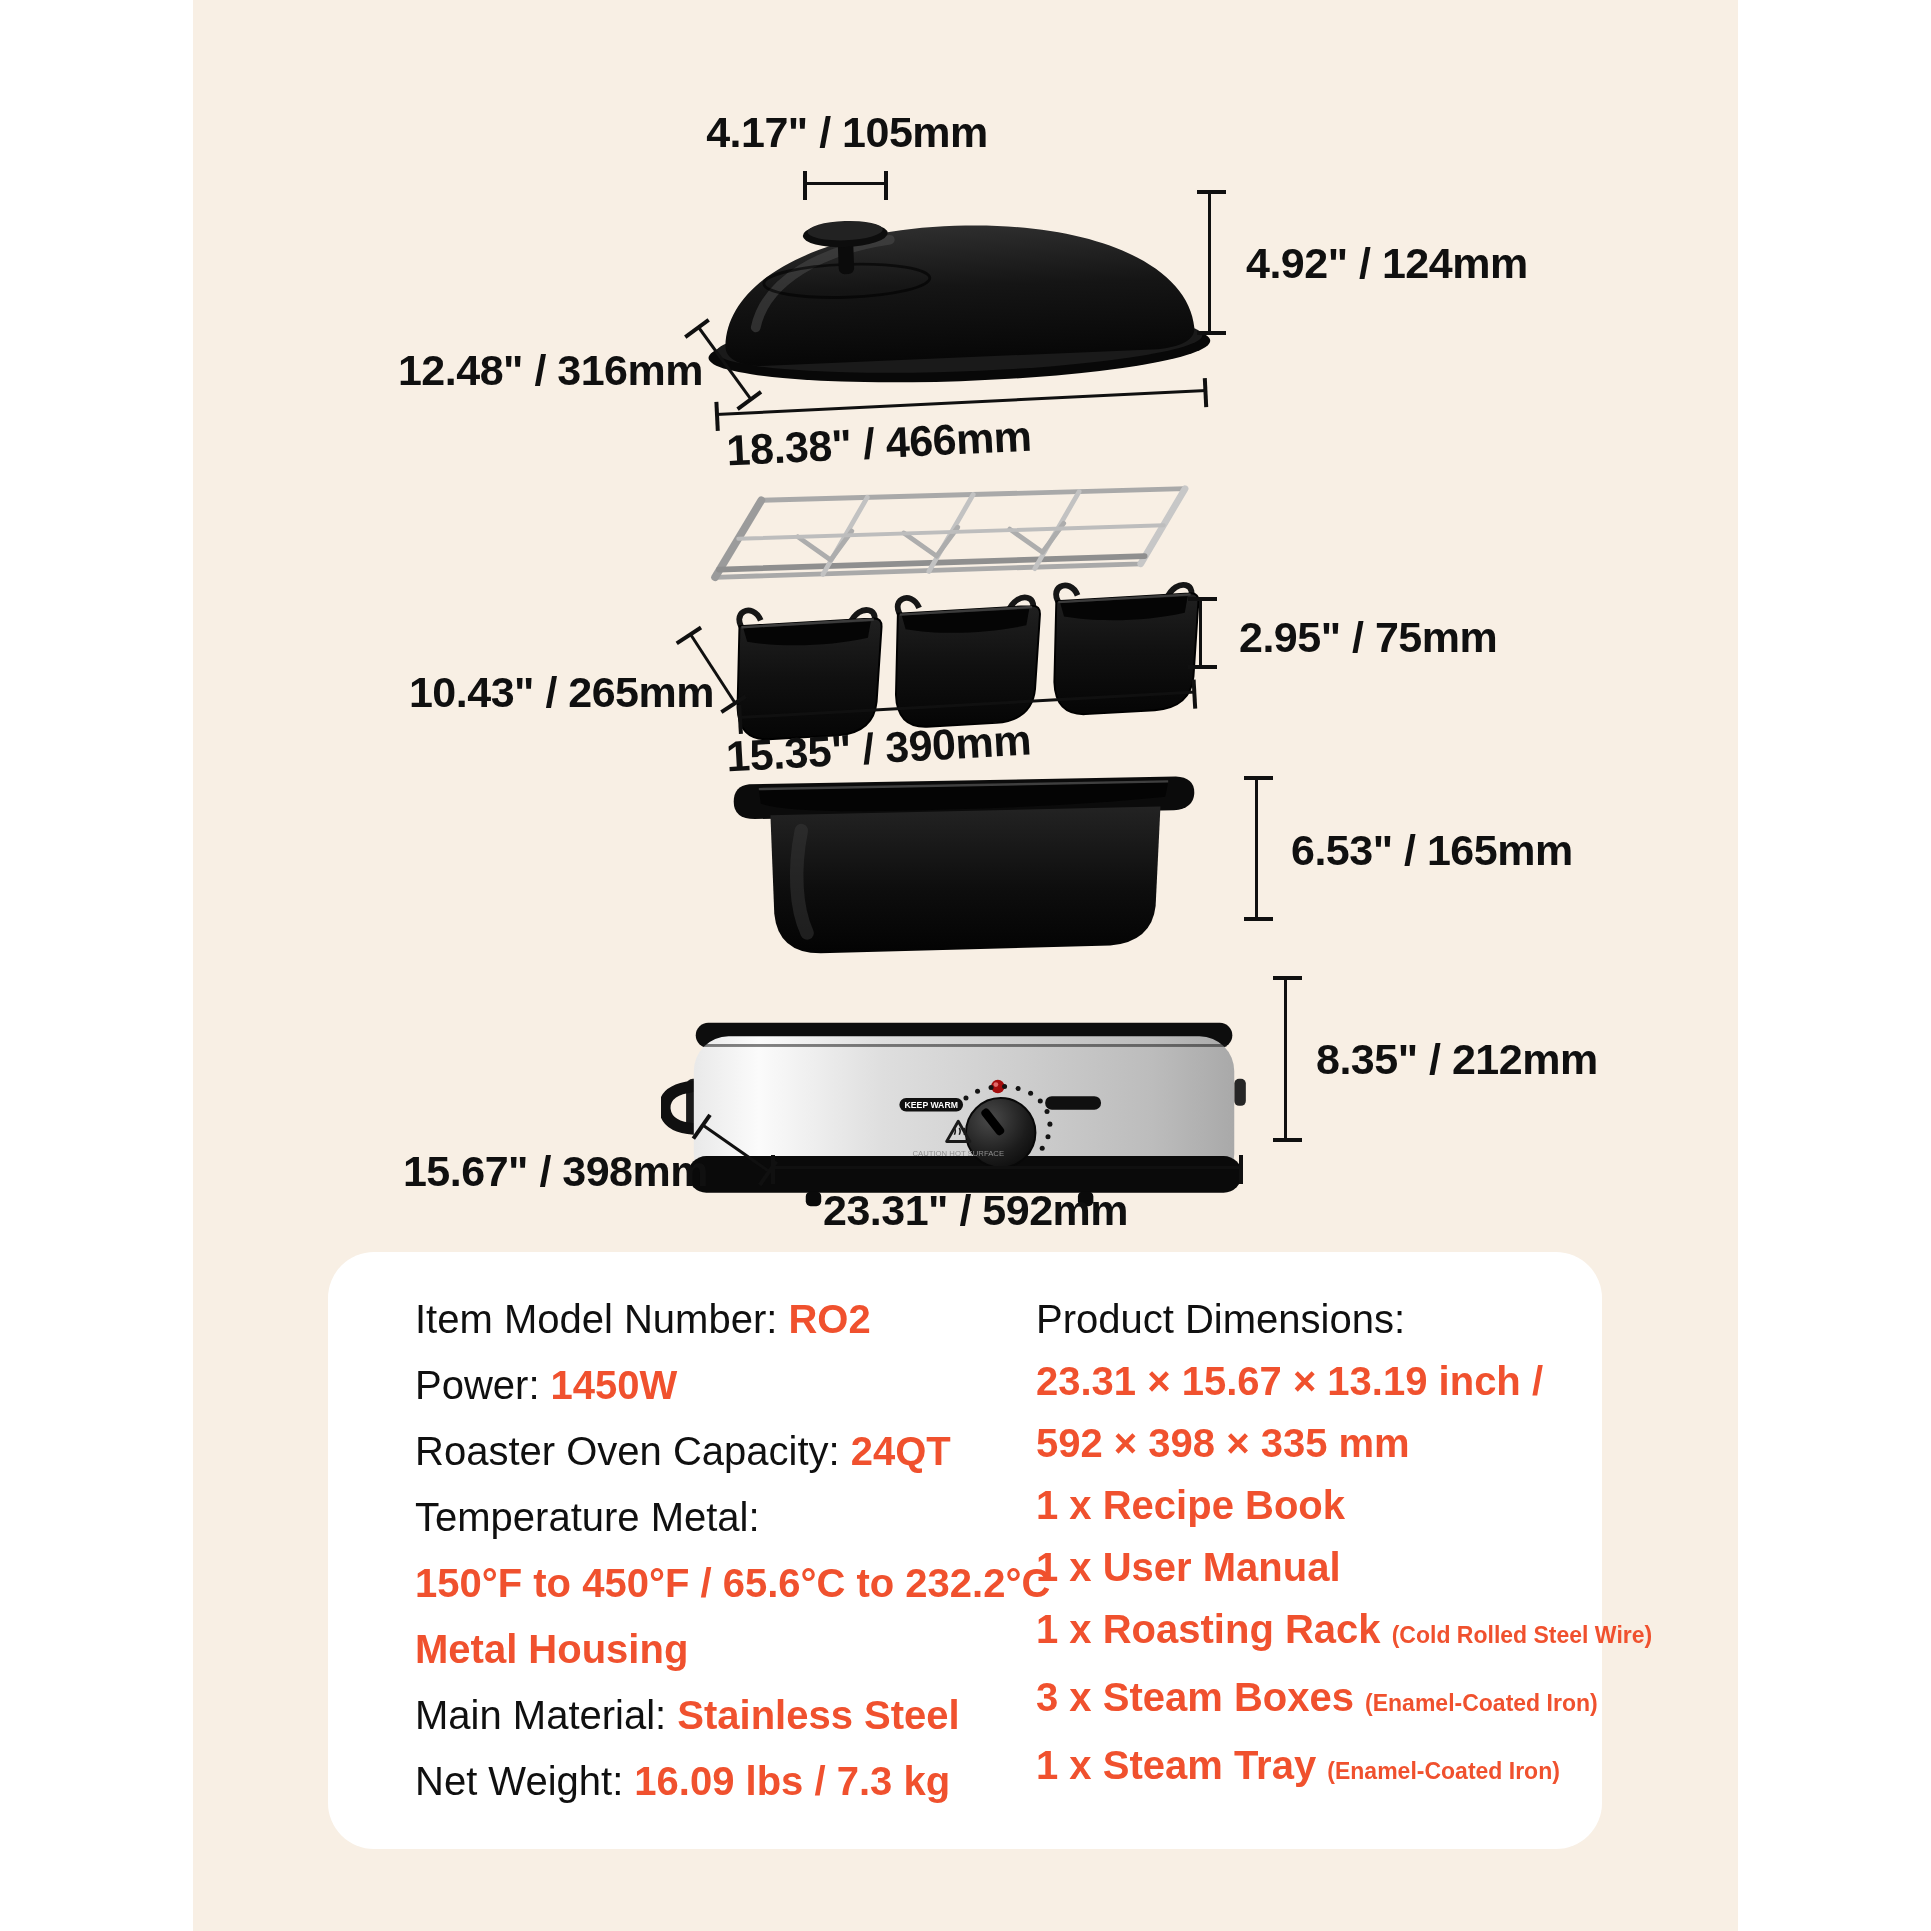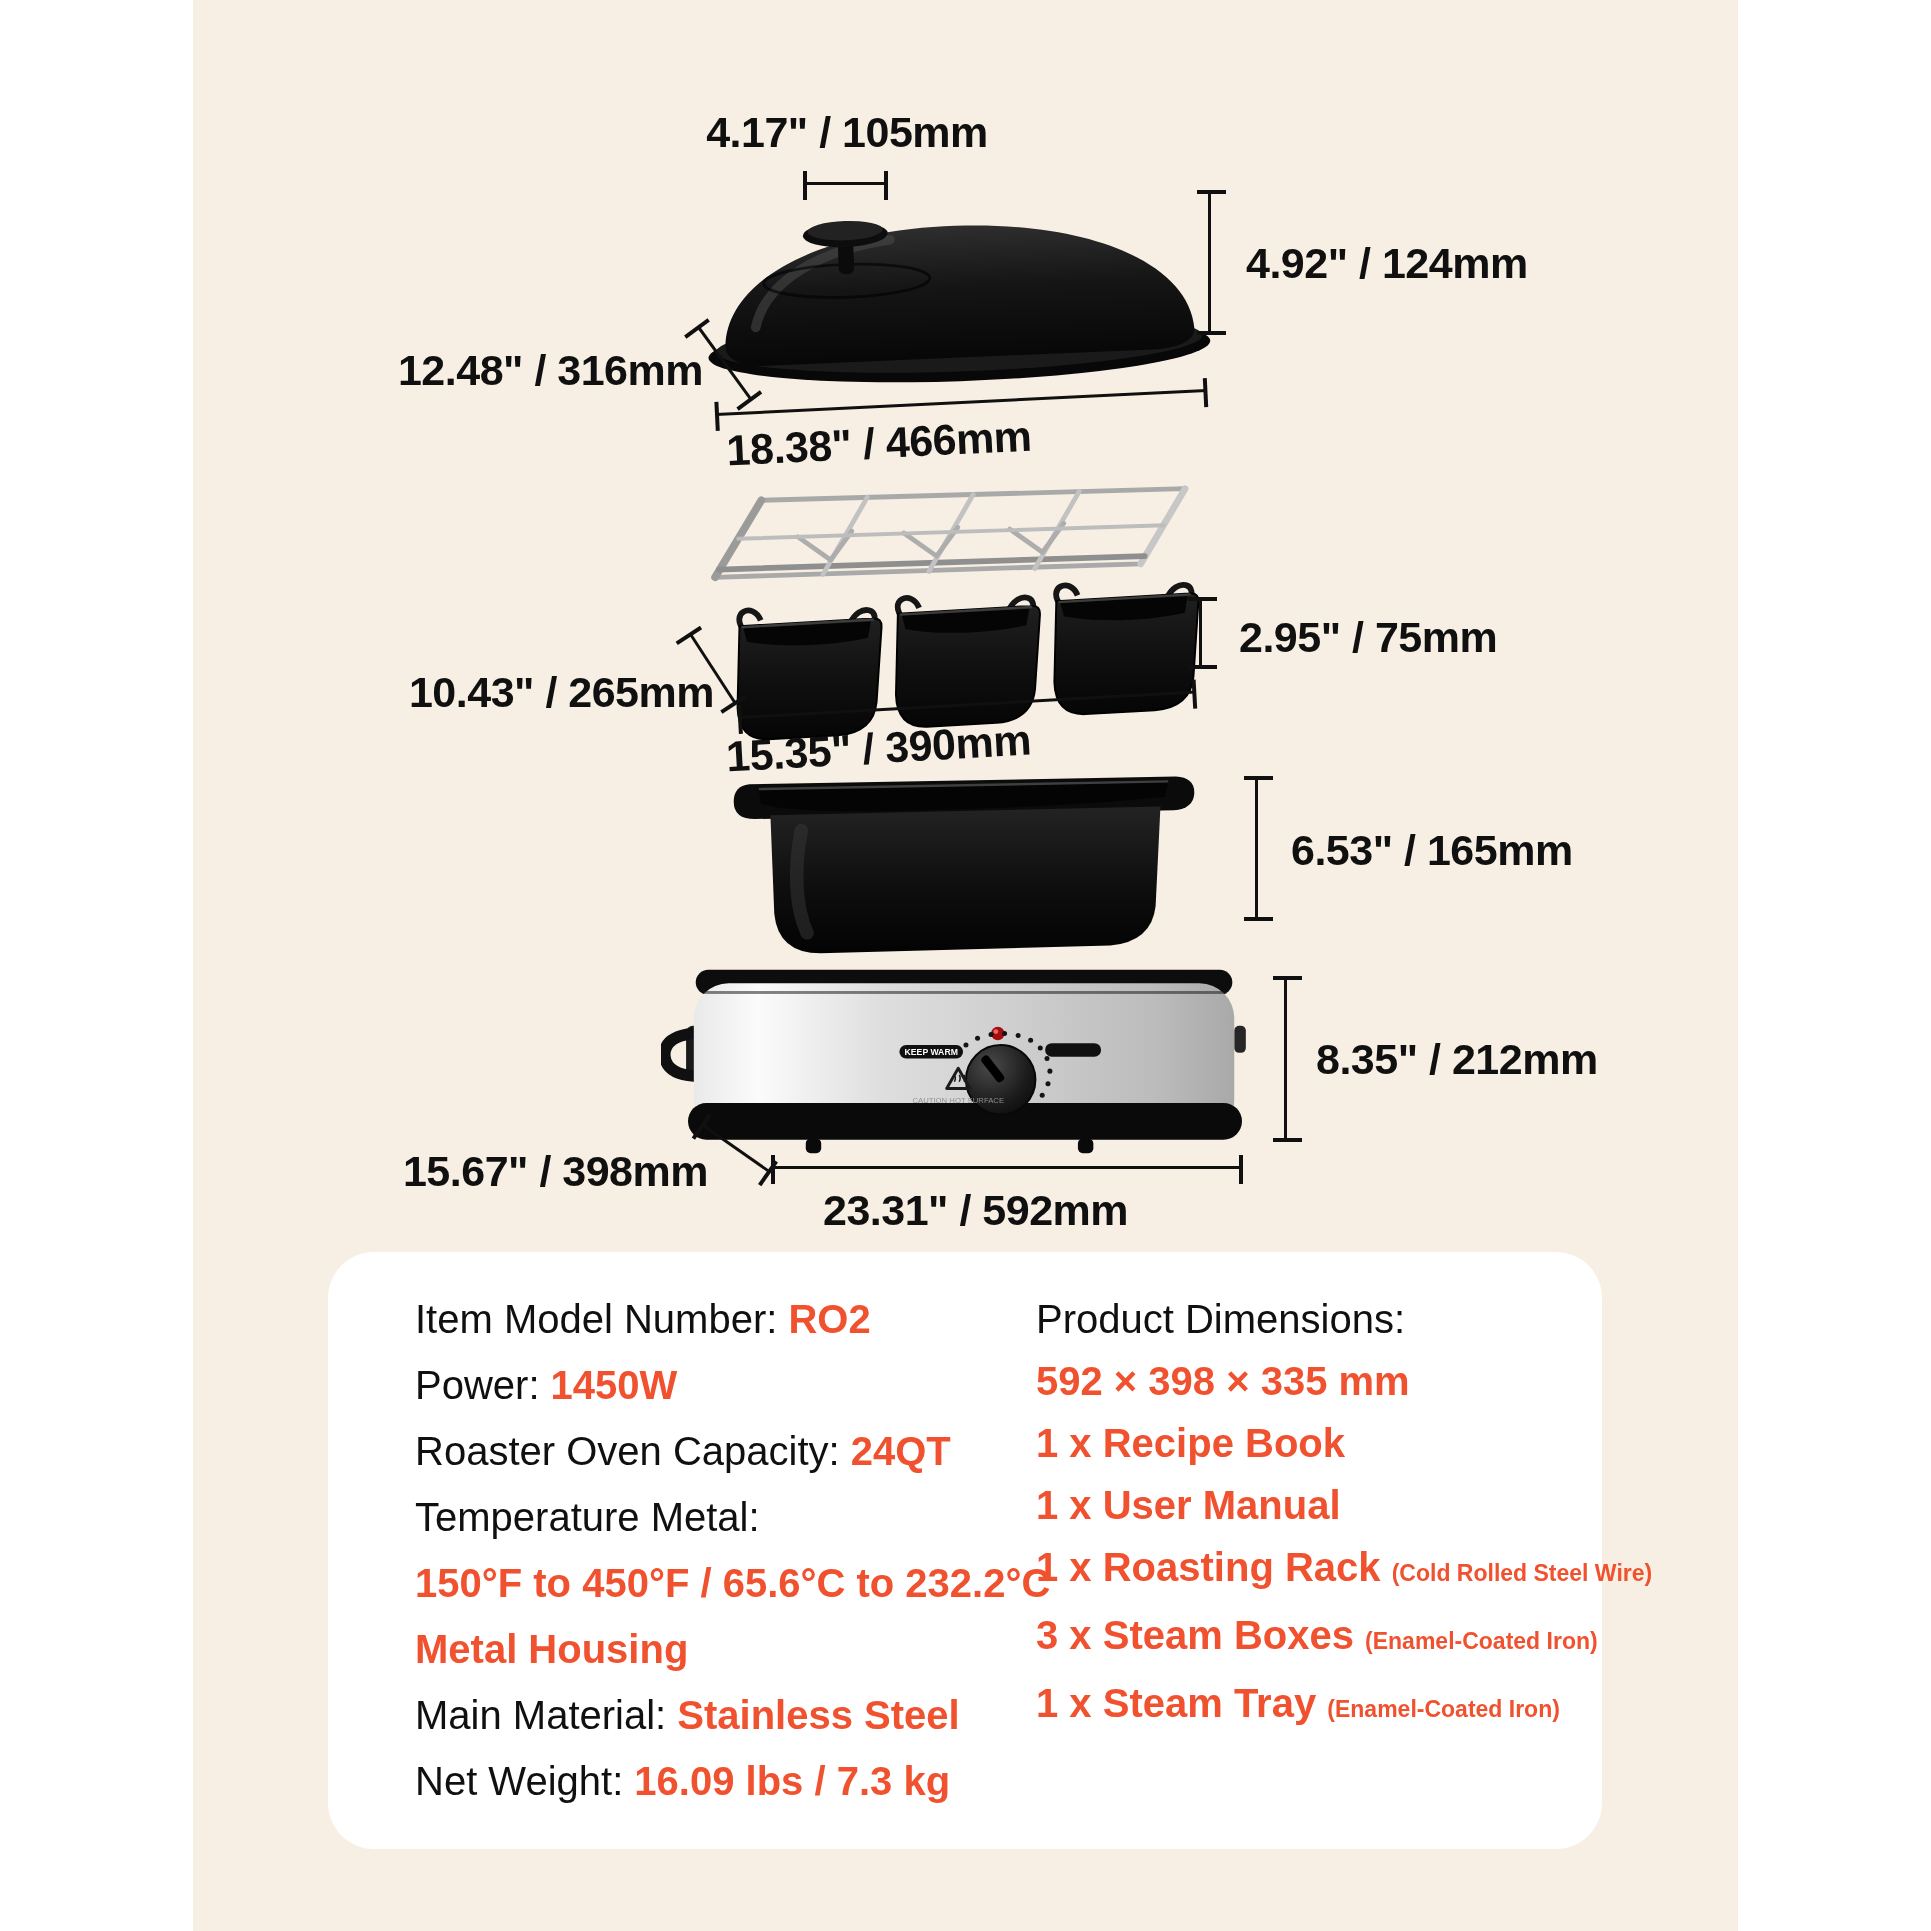--- a/index.html
+++ b/index.html
@@ -145,21 +145,21 @@
       <path d="M34,27 L458,19 L455,35 Q340,47 140,50 Q58,50 36,42 Z" fill="#040404"></path>
       <path d="M46,54 L450,45 L445,148 Q441,185 398,189 L98,197 Q54,197 50,156 Z" fill="url(#trayG)"></path>
       <path d="M78,70 C70,110 72,150 84,176" stroke="#383838" stroke-width="14" fill="none" opacity="0.5" stroke-linecap="round"></path>
       <path d="M34,27 L458,19" stroke="#3f3f3f" stroke-width="2.5"></path>
     </svg>
   </div>
 
   <div class="dv" style="left:1255px;top:777px;height:143px;"></div>
   <div class="dim-label" style="left:1291px;top:826px;">6.53" / 165mm</div>
 
-  <div class="abs" style="left:661px;top:962px;">
+  <div class="abs" style="left:661px;top:1015px;">
     <svg width="608" height="198" viewBox="0 0 630 205">
       <defs>
         <linearGradient id="ovenG" x1="0" y1="0" x2="1" y2="0">
           <stop offset="0" stop-color="#e9e9e9"></stop>
             <stop offset="0.12" stop-color="#fbfbfb"></stop>
           <stop offset="0.35" stop-color="#dedede"></stop>
             <stop offset="0.6" stop-color="#cecece"></stop>
           <stop offset="0.85" stop-color="#bcbcbc"></stop>
             <stop offset="1" stop-color="#a9a9a9"></stop>
         </linearGradient>
@@ -220,20 +220,21 @@
       <div class="spec-row left"><span class="k">Power: </span><span class="o">1450W</span></div>
       <div class="spec-row left"><span class="k">Roaster Oven Capacity: </span><span class="o">24QT</span></div>
       <div class="spec-row left"><span class="k">Temperature Metal:</span></div>
       <div class="spec-row left"><span class="o">150°F to 450°F / 65.6°C to 232.2°C</span></div>
       <div class="spec-row left"><span class="o">Metal Housing</span></div>
       <div class="spec-row left"><span class="k">Main Material: </span><span class="o">Stainless Steel</span></div>
       <div class="spec-row left"><span class="k">Net Weight: </span><span class="o">16.09 lbs / 7.3 kg</span></div>
     </div>
   <div class="spec-col right">
       <div class="spec-row right"><span class="k">Product Dimensions:</span></div>
+      <div class="spec-row right"><span class="o">23.31 × 15.67 × 13.19 inch /</span></div>
       <div class="spec-row right"><span class="o">592 × 398 × 335 mm</span></div>
       <div class="spec-row right"><span class="o">1 x Recipe Book</span></div>
       <div class="spec-row right"><span class="o">1 x User Manual</span></div>
       <div class="spec-row right"><span class="o">1 x Roasting Rack </span><span class="os">(Cold Rolled Steel Wire)</span></div>
       <div class="spec-row right"><span class="o">3 x Steam Boxes </span><span class="os">(Enamel-Coated Iron)</span></div>
       <div class="spec-row right"><span class="o">1 x Steam Tray </span><span class="os">(Enamel-Coated Iron)</span></div>
     </div>
 </div>
 
 

